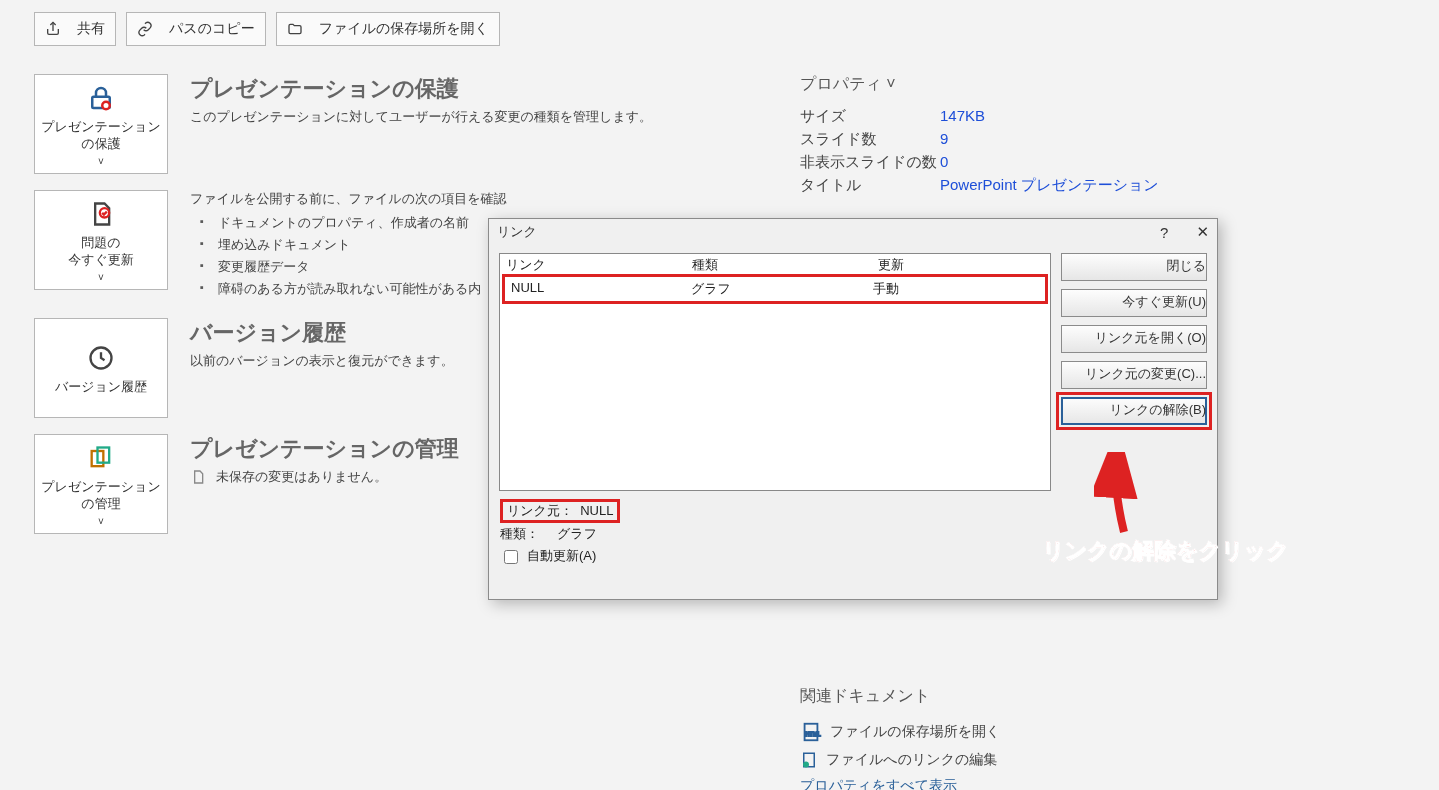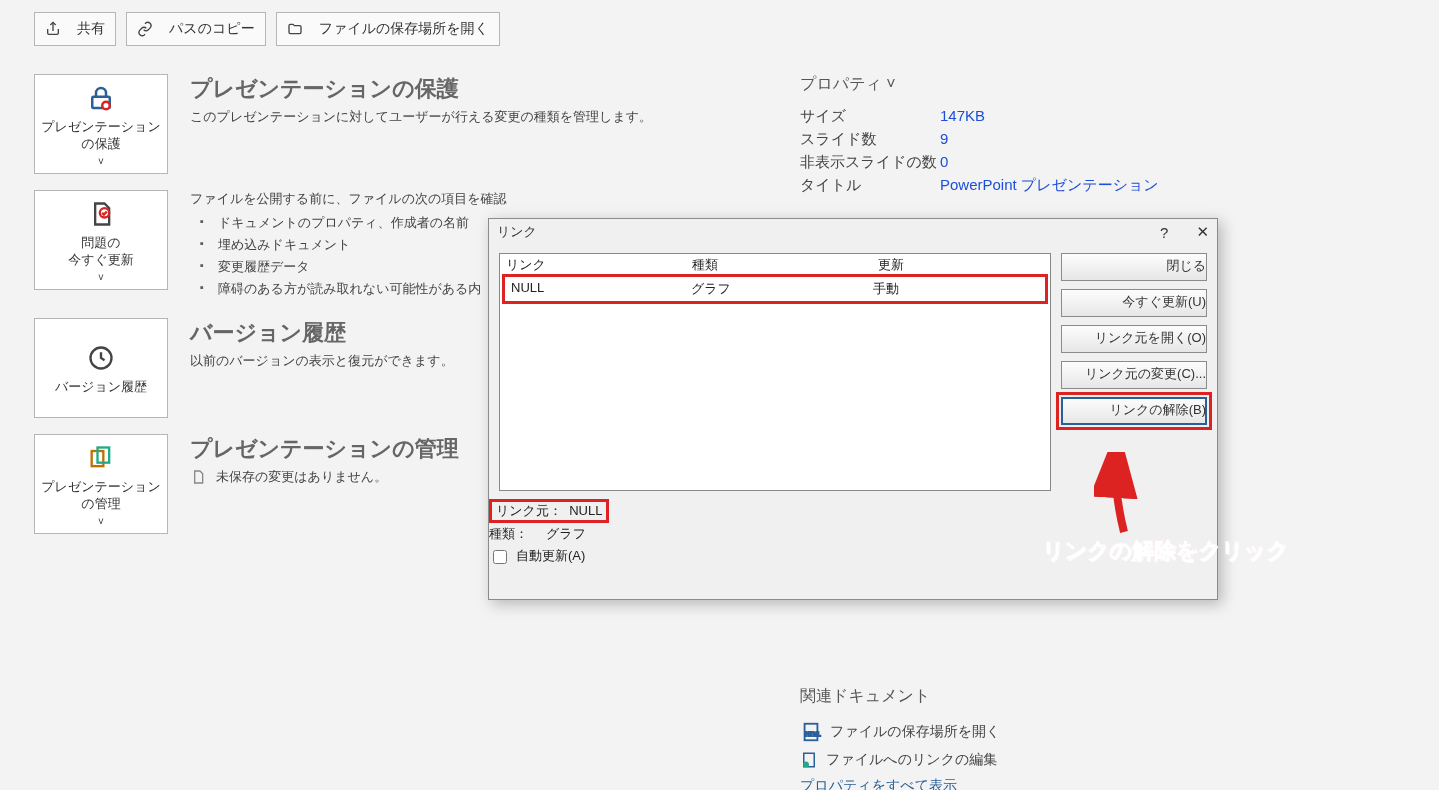--- a/index.html
+++ b/index.html
@@ -30,21 +30,21 @@
 .dlg-title .help,.dlg-title .x{cursor:pointer;font-size:15px;color:#333}
 .dlg-body{display:flex;gap:10px;padding:10px 10px 6px}
 .dlg-list{flex:1;background:#fff;border:1px solid #888;height:236px;position:relative}
 .dlg-hdr{display:flex;font-size:13px;color:#222;padding:2px 6px}
 .dlg-hdr .c1{width:186px}.dlg-hdr .c2{width:186px}.dlg-hdr .c3{flex:1}
 .dlg-row{display:flex;font-size:13px;color:#222;padding:3px 6px;background:#fff;border:3px solid #d22;margin:-2px 2px 0}
 .dlg-row .c1{width:180px}.dlg-row .c2{width:182px}.dlg-row .c3{flex:1}
 .dlg-btns{width:146px;display:flex;flex-direction:column;gap:8px}
 .dbtn{height:26px;border:1px solid #8b8b8b;background:linear-gradient(#fdfdfd,#e6e6e6);font-size:13px;text-align:right;line-height:24px;cursor:pointer}
 .dbtn.outlinered{outline:3px solid #d22;outline-offset:2px;border:1px solid #2a6099;box-shadow:inset 0 0 0 1px #2a6099}
-.dlg-foot{padding:0 0 10px;font-size:13px;color:#222}
+.dlg-foot{padding:0 11px 10px;font-size:13px;color:#222}
 .dlg-foot .line{margin:2px 0}
 .src{display:inline-block;border:3px solid #d22;padding:0 4px}
 .chk{display:flex;align-items:flex-start;gap:6px;margin-top:4px}
 .chk input{width:14px;height:14px}
 .arrow{position:absolute;left:1094px;top:452px;pointer-events:none}
 .callout{position:absolute;left:1042px;top:536px;font-size:22px;font-weight:700;color:#d22;-webkit-text-stroke:1px #fff;text-shadow:1px 1px 0 #fff}
 .related{position:absolute;left:800px;top:612px;width:420px}
 .nosave{display:flex;align-items:center;gap:10px;font-size:13px;color:#444}
 </style>
 </head>

